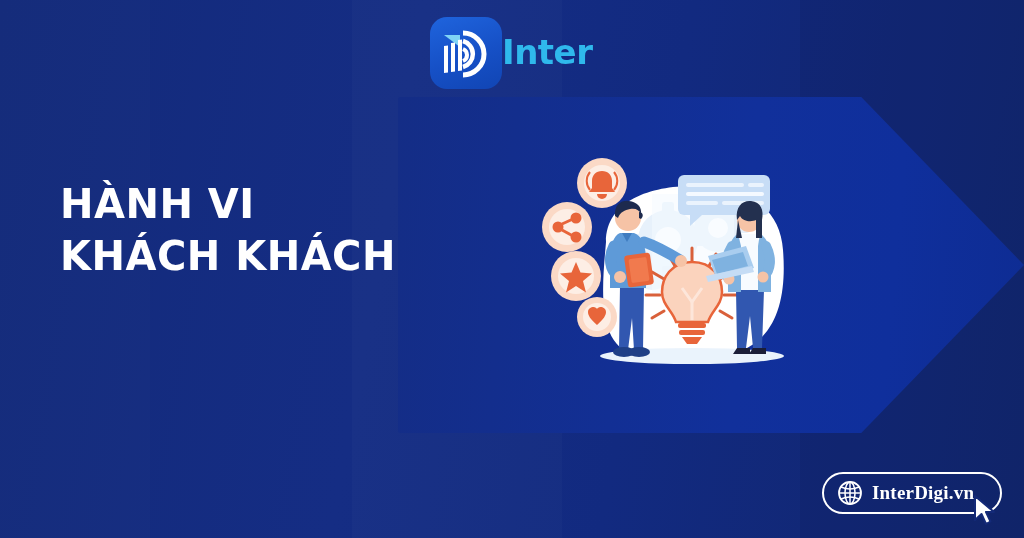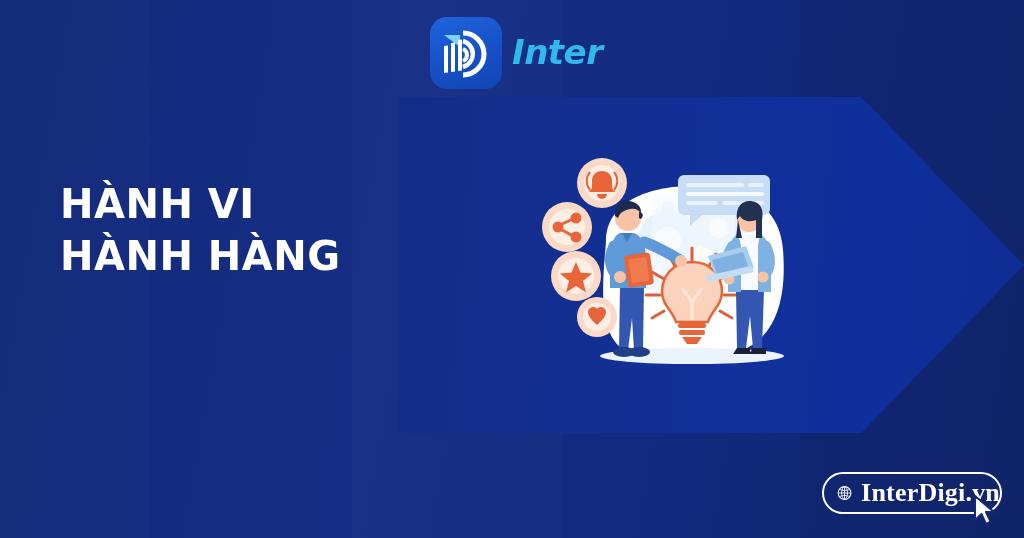--- a/index.html
+++ b/index.html
@@ -20,21 +20,21 @@
 
   
   #arrow-shape{
     position:absolute;left:398px;top:97px;width:626px;height:336px;
     background:linear-gradient(95deg,#142d86 0%,#11309b 55%,#0f2f9c 78%,#0e2c93 100%);
     clip-path:polygon(0 0, 74% 0, 100% 50%, 74% 100%, 0 100%);
     border-radius:2px;
   }
 
   
-  #logo{position:absolute;left:430px;top:17px;display:flex;align-items:center;gap:10px;font-style:italic;}
+  #logo{position:absolute;left:430px;top:17px;display:flex;align-items:center;gap:0;}
   #logo-mark{
     width:72px;height:72px;border-radius:17px;
     background:linear-gradient(160deg,#1f64dd 0%,#1650c6 55%,#1145b4 100%);
     position:relative;flex:none;
   }
   #logo-wordmark{display:flex;flex-direction:column;line-height:0.92;}
   #logo-inter{
     font-size:34px;font-weight:bold;color:#2fb9ec;letter-spacing:-0.5px;
     font-family:"DejaVu Sans", sans-serif;
   }
@@ -54,21 +54,21 @@
   
   #illustration{position:absolute;left:540px;top:150px;width:300px;height:240px;}
 
   
   #site-badge{
     position:absolute;left:822px;top:472px;width:180px;height:42px;
     border:2px solid #ffffff;border-radius:21px;
     display:flex;align-items:center;gap:9px;padding-left:13px;box-sizing:border-box;
   }
   #site-badge-label{
-    color:#ffffff;font-size:26px;font-weight:bold;letter-spacing:0.2px;
+    color:#ffffff;font-size:19px;font-weight:bold;letter-spacing:0.2px;
     font-family:"Liberation Serif", serif;
   }
   #cursor-icon{position:absolute;left:972px;top:494px;width:26px;height:32px;}
 </style>
 </head>
 <body>
 
 <div id="banner">
 
   <div class="band b1"></div>
@@ -92,21 +92,21 @@
         <path d="M33 32 A6.5 6.5 0 0 1 33 44" stroke="#ffffff" stroke-width="4" fill="none"></path>
       </svg>
     </div>
     <div id="logo-wordmark">
       <span id="logo-inter">Inter</span>
     </div>
   </div>
 
   <div id="headline">
     <span class="hl">HÀNH VI</span>
-    <span class="hl">HÀNH HÀNG</span>
+    <span class="hl">KHÁCH KHÁCH</span>
   </div>
 
   <div id="illustration">
     <svg width="300" height="240" viewBox="0 0 300 240">
       <defs>
         <clipPath id="blobclip">
             <path d="M66 92 C66 50 112 36 152 36 C205 36 240 56 243 100 C247 150 236 196 186 205 L96 205 C56 196 62 138 66 92 Z"></path>
           </clipPath>
       </defs>
 

